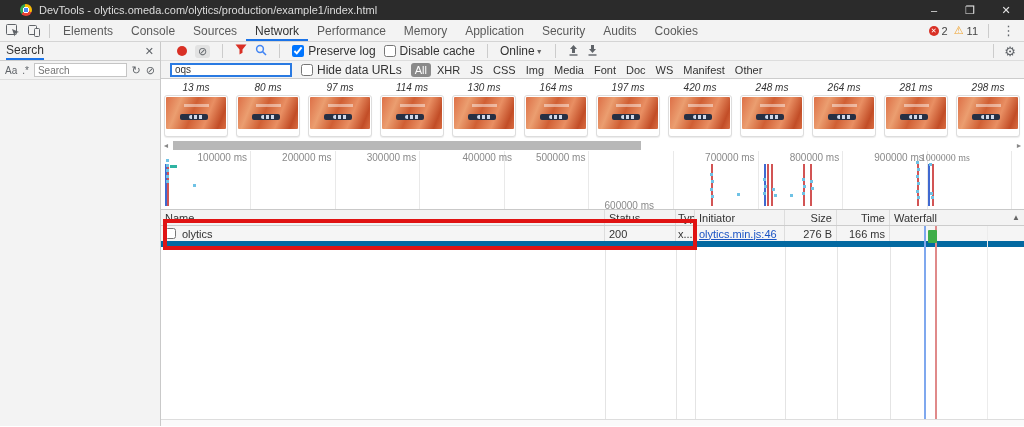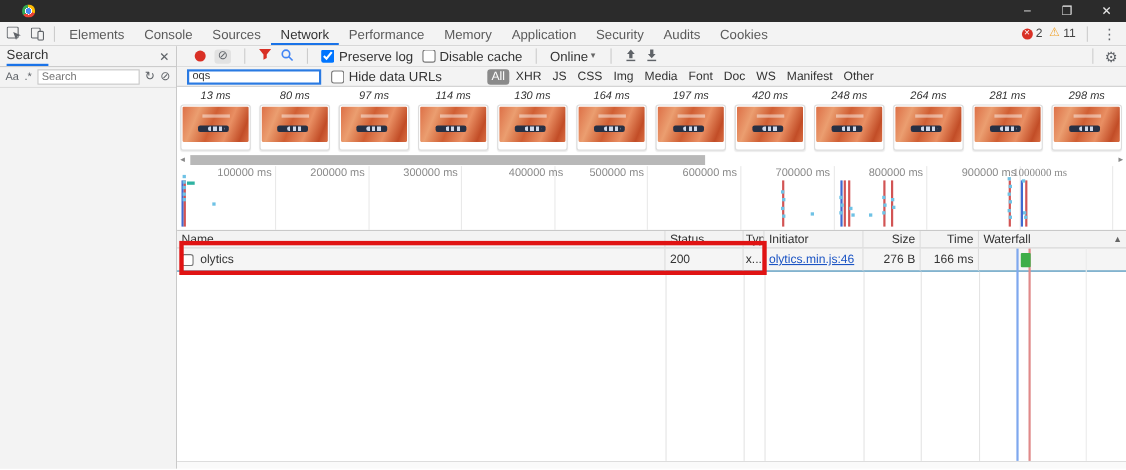--- a/index.html
+++ b/index.html
@@ -55,21 +55,21 @@
   .check-group input { width:12px; height:12px; }
   .throttle { display:flex; align-items:center; gap:1px; color:#333; }
   .dd-arrow { font-size:7px; color:#666; }
   .gear-wrap { margin-left:auto; display:flex; align-items:center; gap:6px; }
   .gear { color:#5f6368; font-size:13px; }
 
   .nt2 { height:18px; flex:0 0 18px; background:#f3f3f3; border-bottom:1px solid #ccc; display:flex; align-items:center; gap:9px; padding:0 6px 0 9px; }
   .filter-input { width:122px; height:14px; border:2px solid #2a7ae2; background:#fff; font-size:10px; padding:0 3px; font-family:"Liberation Sans",sans-serif; color:#333; outline:none; }
   .ftype { color:#333; white-space:nowrap; font-size:11px; padding:1px 4px; }
   .ftype.active { background:#8a8a8a; color:#fff; border-radius:3px; }
-  .ftype-strip { display:flex; align-items:center; gap:2px;margin-left:32px; }
+  .ftype-strip { display:flex; align-items:center; gap:2px; }
 
   
   .filmstrip { height:60px; flex:0 0 60px; background:#fff; display:flex; gap:8px; padding:2px 0 0 3px; overflow:hidden;font-style:italic; }
   .frame { width:64px; flex:0 0 64px; display:flex; flex-direction:column; }
   .frame-label { height:14px; font-size:10px; color:#333; text-align:center; line-height:14px; }
   .frame-card { height:42px; border:1px solid #ddd; border-radius:3px; background:#fff; padding:1px; box-shadow:0 1px 1px rgba(0,0,0,.08); }
   .frame-art { height:32px; position:relative; overflow:hidden; border-radius:1px;
     background: linear-gradient(112deg,#dd7047 0%, #eb9e70 22%, #d05f34 45%, #e98f63 68%, #c24d27 88%, #d96e43 100%); }
   .frame-art::before { content:""; position:absolute; left:30%; top:22%; width:42%; height:3px; background:rgba(255,255,255,.45); }
   .art-pill { position:absolute; left:24%; top:52%; width:46%; height:6px; background:#273044; border-radius:2px; }
@@ -97,21 +97,21 @@
   .thead { height:16px; flex:0 0 16px; background:#f3f3f3; border-bottom:1px solid #ccc; display:flex; font-size:11px; color:#333; align-items:center; }
   .th, .td { padding:0 4px; border-right:1px solid #ddd; overflow:hidden; white-space:nowrap; height:100%; display:flex; align-items:center; }
   .col-name { width:444px; flex:0 0 444px; }
   .col-status { width:71px; flex:0 0 71px; }
   .col-type { width:19px; flex:0 0 19px; padding:0 2px; }
   .col-initiator { width:90px; flex:0 0 90px; }
   .col-size { width:52px; flex:0 0 52px; justify-content:flex-end; }
   .col-time { width:53px; flex:0 0 53px; justify-content:flex-end; }
   .col-waterfall { flex:1; border-right:none; }
   .sort-arrow { margin-left:auto; font-size:8px; color:#666; }
-  .trow { height:21px; flex:0 0 21px; background:#f5f5f5; border-bottom:1px solid #0369a1; display:flex; font-size:11px; color:#333; align-items:center; }
+  .trow { height:21px; flex:0 0 21px; background:#f5f5f5; border-bottom:6px solid #0369a1; display:flex; font-size:11px; color:#333; align-items:center; }
   .row-check { width:11px; height:11px; margin-right:6px; }
   .init-link { color:var(--link-blue,#1b54c4); text-decoration:underline; overflow:hidden; white-space:nowrap; }
   .tbody { flex:1; background:#fff; position:relative; }
   .body-vline { position:absolute; top:0; bottom:0; width:1px; background:#e4e4e4; }
 
   
   .wf-overlay { position:absolute; left:0; right:0; top:16px; bottom:0; pointer-events:none; }
   .wf-grid { position:absolute; top:0; bottom:0; width:1px; background:#ececec; }
   .wf-line-blue { position:absolute; top:0; bottom:0; width:2px; background:#7fa8ee; }
   .wf-line-red { position:absolute; top:0; bottom:0; width:2px; background:#e08a8a; }
@@ -120,20 +120,21 @@
   .bottom-strip { height:7px; flex:0 0 7px; background:#fafafa; border-top:1px solid #ddd; }
 
   
   .annotation-box { position:absolute; left:2px; top:177px; width:534px; height:31px; border:4px solid var(--ann-red,#e01313); z-index:50; pointer-events:none; }
 </style>
 </head>
 <body>
 
 <div class="titlebar">
   <span class="chrome-logo"></span>
+  <span class="title-text">DevTools - olytics.omeda.com/olytics/production/example1/index.html</span>
   <div class="win-controls">
     <span class="win-btn">–</span>
     <span class="win-btn">❐</span>
     <span class="win-btn">✕</span>
   </div>
 </div>
 
 <div class="tabbar">
   <div class="tool-icons">
     <span>
@@ -387,21 +388,21 @@
         <div class="ov-tick" style="left: 6px;">100000 ms</div>
         <div class="ov-grid" style="left: 173.6px;"></div>
         <div class="ov-tick" style="left: 90.6px;">200000 ms</div>
         <div class="ov-grid" style="left: 258.2px;"></div>
         <div class="ov-tick" style="left: 175.2px;">300000 ms</div>
         <div class="ov-grid" style="left: 342.8px;"></div>
         <div class="ov-tick" style="left: 271px;">400000 ms</div>
         <div class="ov-grid" style="left: 427.4px;"></div>
         <div class="ov-tick" style="left: 344.4px;">500000 ms</div>
         <div class="ov-grid" style="left: 512px;"></div>
-        <div class="ov-tick" style="left: 429px;">600000 ms</div>
+        <div class="ov-tick" style="left: 413px; margin-top: 48px;">600000 ms</div>
         <div class="ov-grid" style="left: 596.6px;"></div>
         <div class="ov-tick" style="left: 513.6px;">700000 ms</div>
         <div class="ov-grid" style="left: 681.2px;"></div>
         <div class="ov-tick" style="left: 598.2px;">800000 ms</div>
         <div class="ov-grid" style="left: 765.8px;"></div>
         <div class="ov-tick" style="left: 682.8px;">900000 ms</div>
         <div class="ov-grid" style="left: 850.4px;"></div>
         <div class="ov-tick" style="left: 729px; font-family: Liberation Serif, serif;">1000000 ms</div>
         <div class="ov-line blue" style="left: 4px;"></div>
         <div class="ov-line red" style="left: 6px;"></div>

